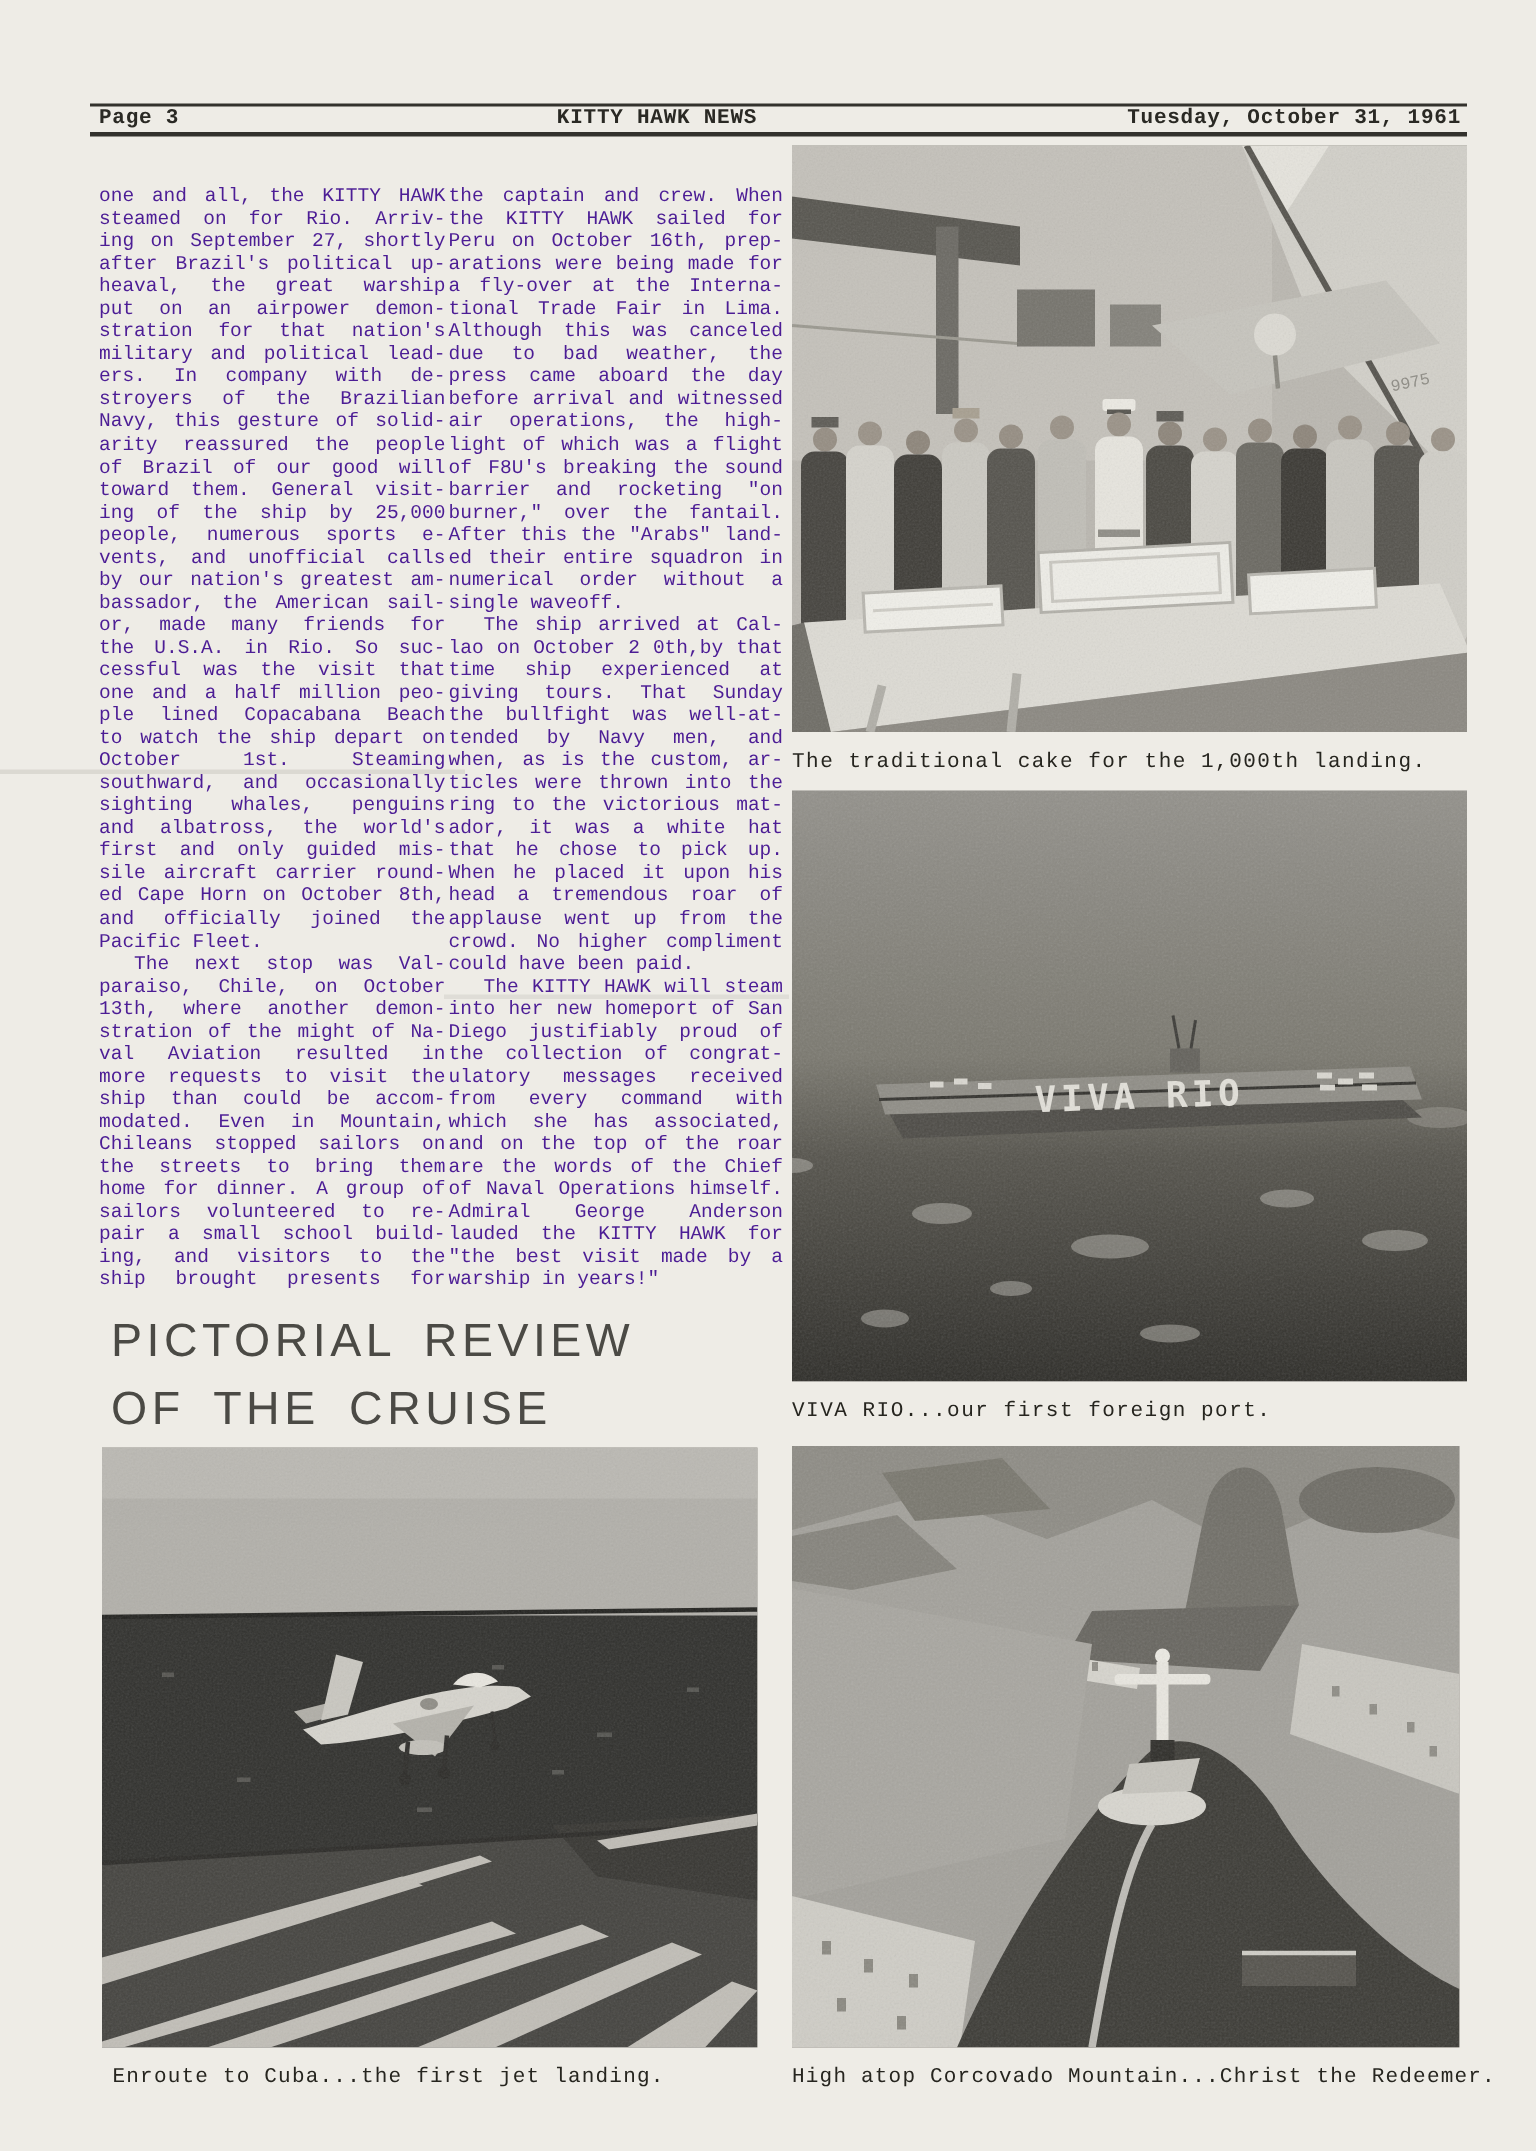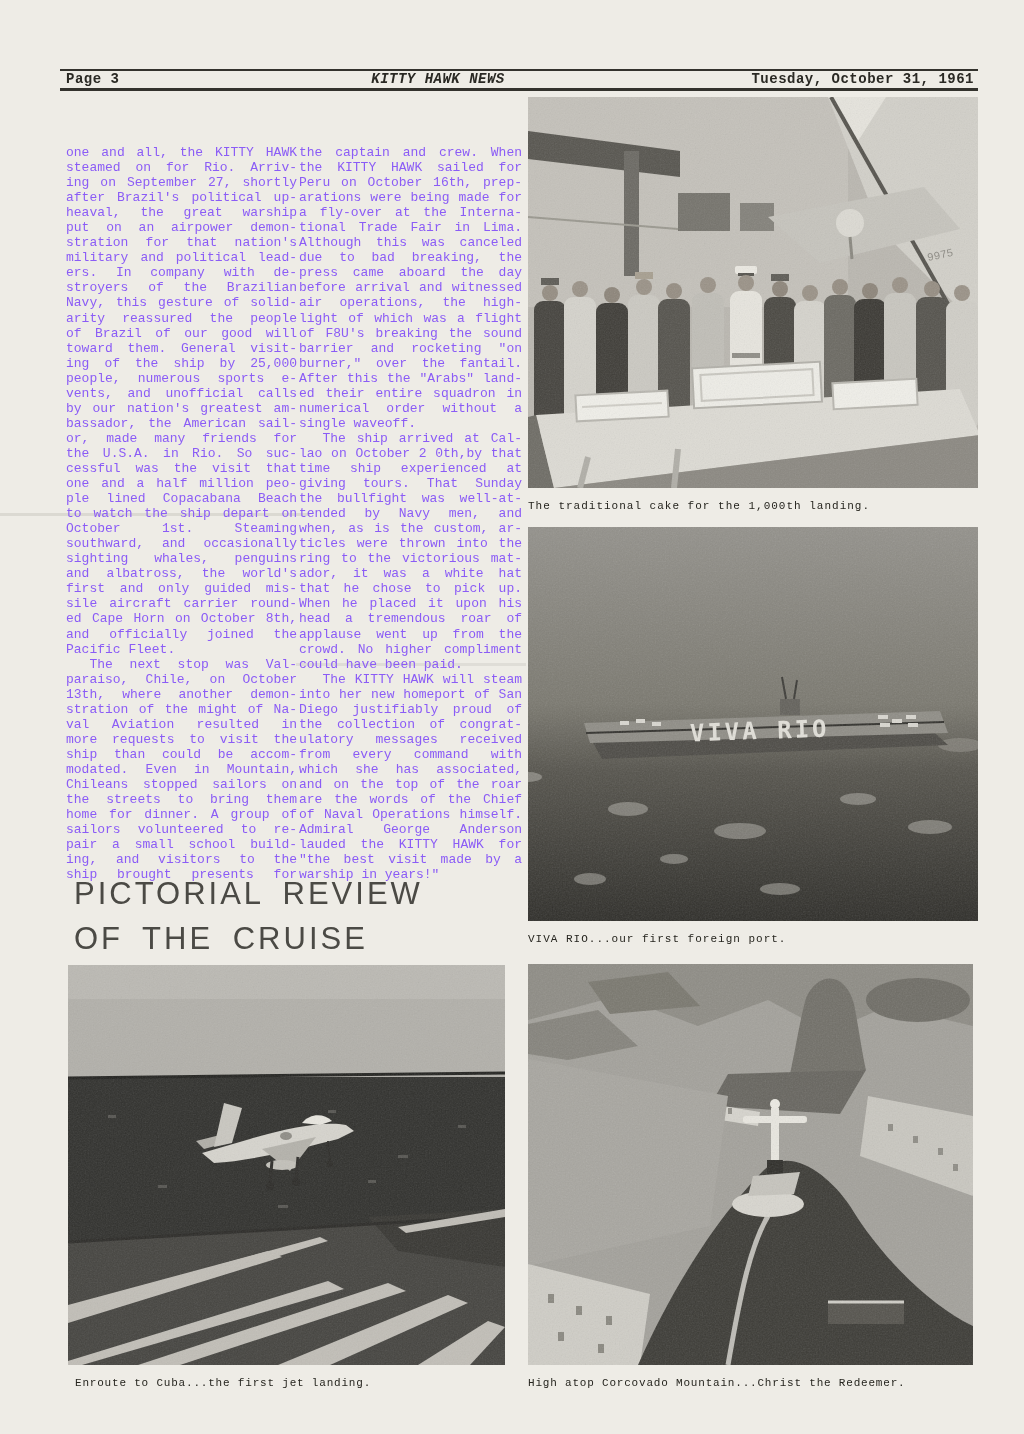--- a/index.html
+++ b/index.html
@@ -9,48 +9,48 @@
     font-family:"Liberation Mono", monospace; color:#23221d;
   }
   .rule{position:absolute; left:60px; width:918px; background:#33322d;}
   .hdr-text{position:absolute; top:70px; font:bold 14px/18px "Liberation Mono", monospace; color:#2a2924; letter-spacing:.5px;}
   .headline{
     position:absolute; top:94px; left:80px; width:460px; text-align:center;
     font-family:"Liberation Serif", serif; font-weight:600; font-size:36px;
     letter-spacing:1px; color:#2c2b26;
   }
   .col{
-    position:absolute; top:145px; font-size:13px; line-height:15.05px;
-    color:#8b5cf6;
+    position:absolute; top:123px; font-size:13px; line-height:15.05px;
+    color:#4c1d95;
   }
   .jline{text-align:justify; text-align-last:justify;}
   .section-heading{
     position:absolute; left:74px;
     font-family:"Liberation Sans", sans-serif; font-weight:500;
     font-size:31px; letter-spacing:3px; word-spacing:8px; color:#4b4a45;
   }
   .caption{
-    position:absolute; font-size:11px; letter-spacing:1px; color:#26251f;
+    position:absolute; font-size:14px; letter-spacing:1px; color:#26251f;
     white-space:nowrap;
   }
   .photo{position:absolute; overflow:hidden; background:#9a9891;}
   .photo svg{display:block;}
   .artifact{position:absolute; left:0; top:513px; width:310px; height:3px; background:#d6d4cd; opacity:.8;}
   .artifact2{position:absolute; left:296px; top:663px; width:230px; height:3px; background:#d9d7d0; opacity:.7;}
 </style>
 </head>
 <body>
 
 <div class="page">
 
   <div class="rule" style="top:69px;height:2px;"></div>
   <div class="rule" style="top:88px;height:3px;"></div>
 
   <div class="hdr-text" style="left:66px;">Page 3</div>
-  <div class="hdr-text" style="left:0;width:876px;text-align:center;font-style:italic;">KITTY HAWK NEWS</div>
+  <div class="hdr-text" style="left:0;width:876px;text-align:center;">KITTY HAWK NEWS</div>
   <div class="hdr-text" style="right:50px;">Tuesday, October 31, 1961</div>
 
 
   <div class="artifact"></div>
   <div class="artifact2"></div>
 
   <div class="col" style="left:66px;width:231px;">
       <div class="jline">one and all, the KITTY HAWK</div>
       <div class="jline">steamed on for Rio. Arriv-</div>
       <div class="jline">ing on September 27, shortly</div>
@@ -102,21 +102,21 @@
       <div class="jline">ship brought presents for</div>
     </div>
   <div class="col" style="left:299px;width:223px;">
       <div class="jline">the captain and crew.  When</div>
       <div class="jline">the KITTY HAWK sailed for</div>
       <div class="jline">Peru on October 16th, prep-</div>
       <div class="jline">arations were being made for</div>
       <div class="jline">a fly-over at the Interna-</div>
       <div class="jline">tional Trade Fair in Lima.</div>
       <div class="jline">Although this was canceled</div>
-      <div class="jline">due to bad breaking, the</div>
+      <div class="jline">due to bad weather, the</div>
       <div class="jline">press came aboard the day</div>
       <div class="jline">before arrival and witnessed</div>
       <div class="jline">air operations, the high-</div>
       <div class="jline">light of which was a flight</div>
       <div class="jline">of F8U's breaking the sound</div>
       <div class="jline">barrier and rocketing "on</div>
       <div class="jline">burner," over the fantail.</div>
       <div class="jline">After this the "Arabs" land-</div>
       <div class="jline">ed their entire squadron in</div>
       <div class="jline">numerical order without a</div>

